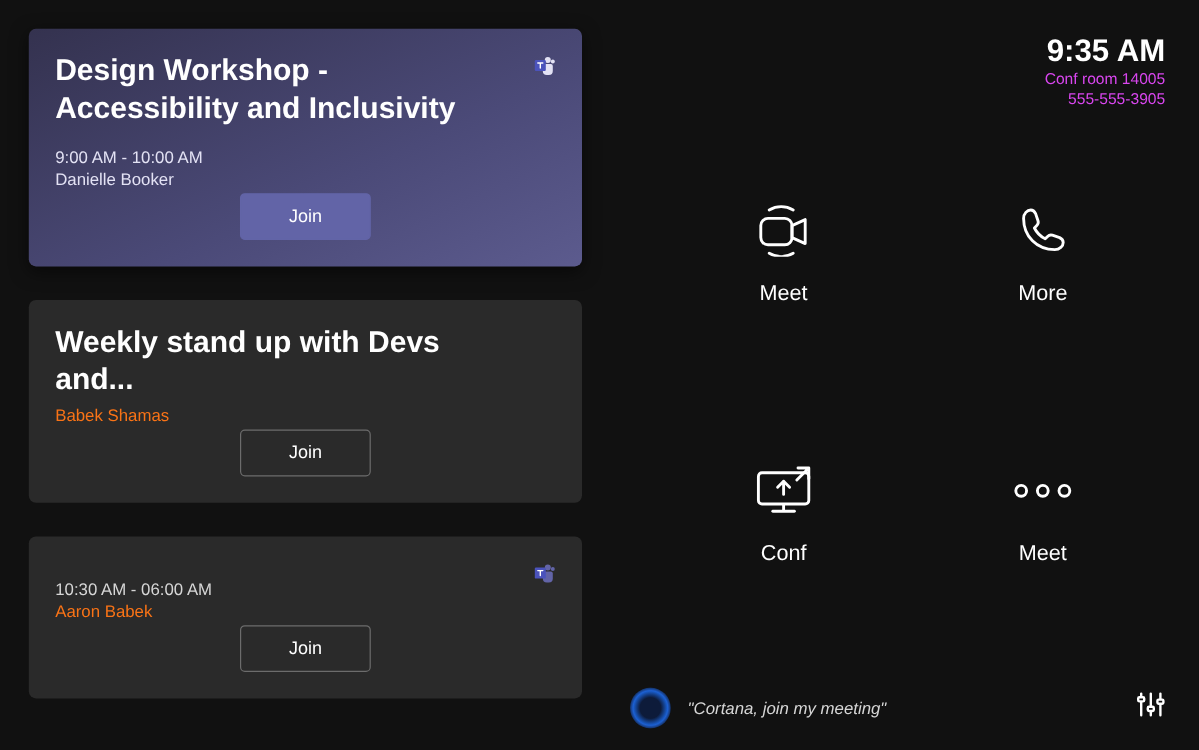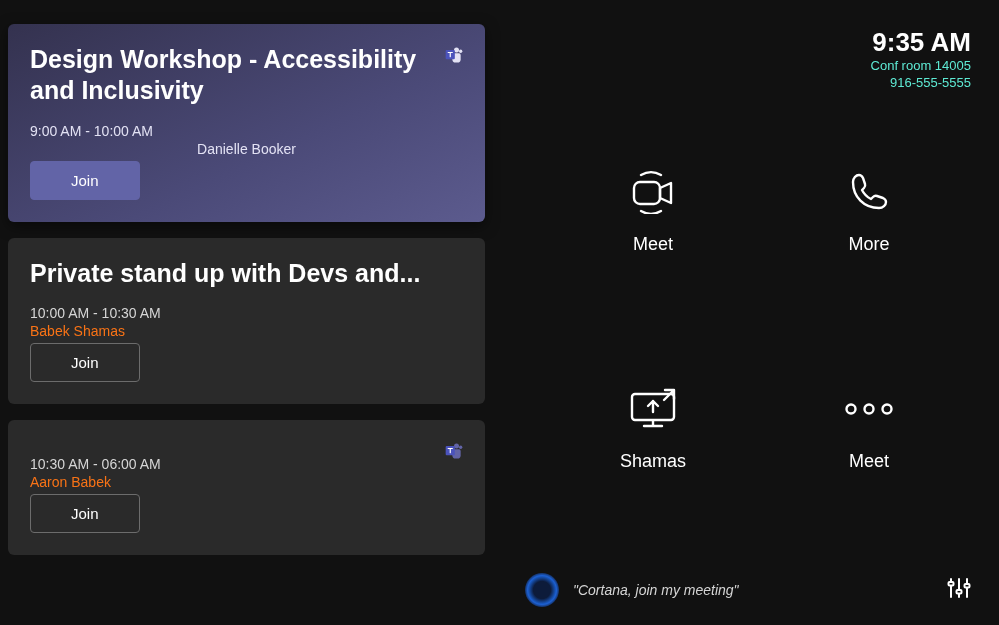--- a/index.html
+++ b/index.html
@@ -11,24 +11,24 @@
       color: #ffffff;
       overflow: hidden;
       position: relative;
     }
     .layout {
       display: flex;
       height: 100%;
     }
     .left-col {
       width: 495px;
-      padding: 24px 10px 24px 8px;
+      padding: 24px 10px 24px 24px;
       display: flex;
       flex-direction: column;
-      gap: 16px;
+      gap: 28px;
     }
     .right-col {
       flex: 1;
       position: relative;
       padding: 24px 24px 0 0;
     }
 
     
     .card {
       background: #2a2a2a;
@@ -52,24 +52,24 @@
       color: #d6d6d6;
       margin-bottom: 2px;
       margin-top: 16px;
     }
     .card.active .card-time { color: #e3e2f4; }
     .card-organizer {
       font-size: 14px;
       color: #f97316;
       margin-bottom: 4px;
     }
-    .card.active .card-organizer { color: #e3e2f4; text-align: center; }
+    .card.active .card-organizer { color: #e3e2f4; }
     .card-actions {
       display: flex;
-      justify-content: flex-start;
+      justify-content: center;
     }
     .join-btn {
       padding: 10px 40px;
       border-radius: 4px;
       font-size: 15px;
       font-weight: 500;
       border: 1px solid #6c6c6c;
       background: transparent;
       color: #ffffff;
       cursor: pointer;
@@ -98,21 +98,21 @@
       right: 28px;
       text-align: right;
     }
     .clock {
       font-size: 26px;
       font-weight: 600;
       line-height: 1.1;
     }
     .room-name, .room-phone {
       font-size: 13px;
-      color: #5eead4;
+      color: #d946ef;
       line-height: 1.35;
       text-align: right;
     }
 
     
     .action-grid {
       position: absolute;
       top: 168px;
       left: 60px;
       right: 32px;
@@ -187,22 +187,21 @@
       </div>
       <div class="card-title">Design Workshop - Accessibility and Inclusivity</div>
       <div class="card-time">9:00 AM - 10:00 AM</div>
       <div class="card-organizer">Danielle Booker</div>
       <div class="card-actions">
         <button class="join-btn">Join</button>
       </div>
     </div>
 
     <div class="card">
-      <div class="card-title">Private stand up with Devs and...</div>
-      <div class="card-time">10:00 AM - 10:30 AM</div>
+      <div class="card-title">Weekly stand up with Devs and...</div>
       <div class="card-organizer">Babek Shamas</div>
       <div class="card-actions">
         <button class="join-btn">Join</button>
       </div>
     </div>
 
     <div class="card">
       <div class="teams-badge">
         <svg width="20" height="20" viewBox="0 0 24 24">
           <circle cx="15" cy="6" r="3" fill="#6264a7"></circle>
@@ -218,21 +217,21 @@
         <button class="join-btn">Join</button>
       </div>
     </div>
 
   </div>
 
   <div class="right-col">
     <div class="header-info">
       <div class="clock">9:35 AM</div>
       <div class="room-name">Conf room 14005</div>
-      <div class="room-phone">916-555-5555</div>
+      <div class="room-phone">555-555-3905</div>
     </div>
 
     <div class="action-grid">
       <div class="action">
         <div class="action-icon">
           <svg width="52" height="44" viewBox="0 0 52 44" fill="none">
             <path d="M14 5 A20 20 0 0 1 34 5" stroke="#fff" stroke-width="2.4" stroke-linecap="round"></path>
             <rect x="7" y="12" width="26" height="22" rx="6" stroke="#fff" stroke-width="2.4"></rect>
             <path d="M33 18 L44 13 V33 L33 28 Z" stroke="#fff" stroke-width="2.4" stroke-linejoin="round"></path>
             <path d="M14 41 A20 20 0 0 0 34 41" stroke="#fff" stroke-width="2.4" stroke-linecap="round"></path>
@@ -253,21 +252,21 @@
       <div class="action">
         <div class="action-icon">
           <svg width="50" height="42" viewBox="0 0 50 42" fill="none">
             <rect x="4" y="6" width="42" height="26" rx="3" stroke="#fff" stroke-width="2.4"></rect>
             <path d="M16 38 H34" stroke="#fff" stroke-width="2.4" stroke-linecap="round"></path>
             <path d="M25 32 V38" stroke="#fff" stroke-width="2.4"></path>
             <path d="M25 24 V13 M25 13 L20 18 M25 13 L30 18" stroke="#fff" stroke-width="2.4" stroke-linecap="round" stroke-linejoin="round"></path>
             <path d="M37 2 L46 2 L46 11 M46 2 L36 12" stroke="#fff" stroke-width="2.4" stroke-linecap="round" stroke-linejoin="round"></path>
           </svg>
         </div>
-        <div class="action-label">Shamas</div>
+        <div class="action-label">Conf</div>
       </div>
 
       <div class="action">
         <div class="action-icon">
           <svg width="54" height="14" viewBox="0 0 54 14" fill="none">
             <circle cx="9" cy="7" r="4.5" stroke="#fff" stroke-width="2.4"></circle>
             <circle cx="27" cy="7" r="4.5" stroke="#fff" stroke-width="2.4"></circle>
             <circle cx="45" cy="7" r="4.5" stroke="#fff" stroke-width="2.4"></circle>
           </svg>
         </div>

